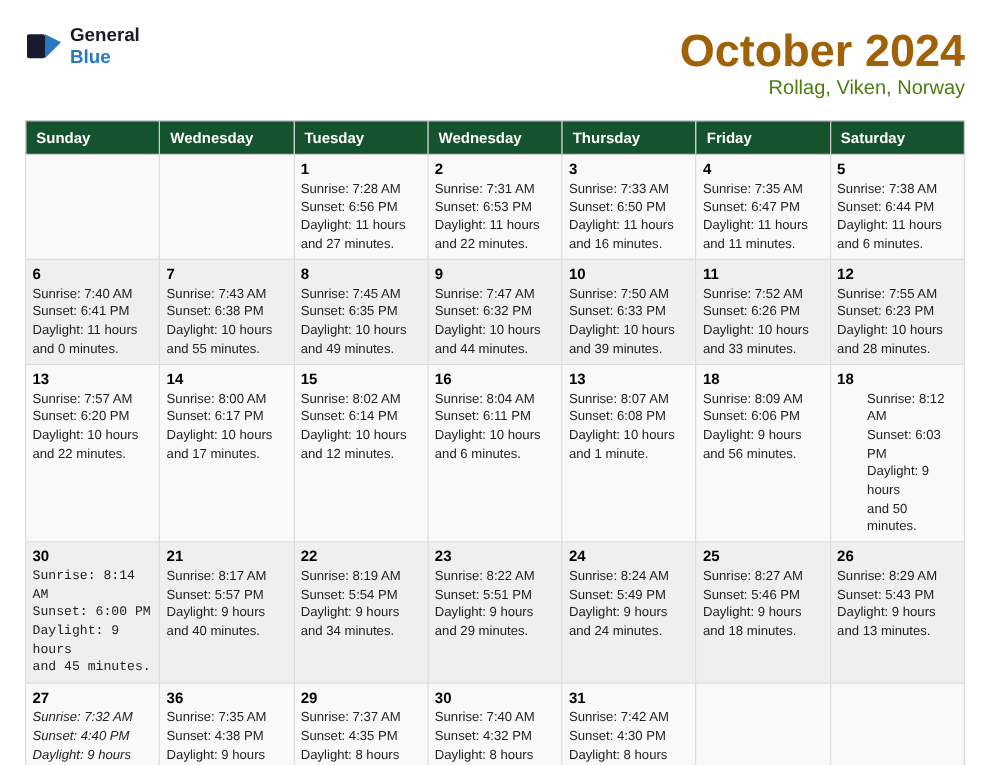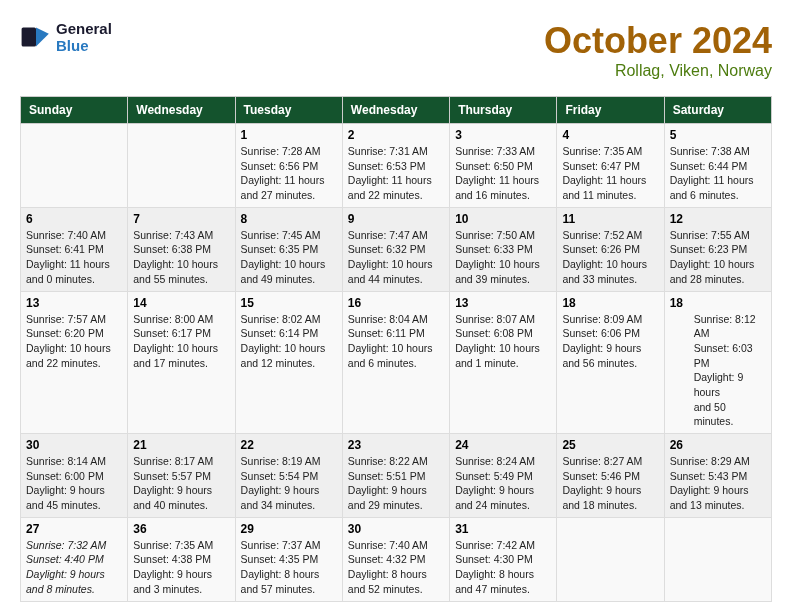--- a/index.html
+++ b/index.html
@@ -233,21 +233,21 @@
           <div class="day-num">18</div>
           <div class="day-info" style="white-space: pre-line; margin-left: 24px;">Sunrise: 8:12 AM
 Sunset: 6:03 PM
 Daylight: 9 hours
 and 50 minutes.</div>
         </td>
       </tr>
       <tr>
         <td>
           <div class="day-num">30</div>
-          <div class="day-info" style="white-space: pre-line;">Sunrise: 8:14 AM
+          <div class="day-info" style="white-space: pre-line; font-family: Liberation Mono, monospace;">Sunrise: 8:14 AM
 Sunset: 6:00 PM
 Daylight: 9 hours
 and 45 minutes.</div>
         </td>
         <td>
           <div class="day-num">21</div>
           <div class="day-info" style="white-space: pre-line;">Sunrise: 8:17 AM
 Sunset: 5:57 PM
 Daylight: 9 hours
 and 40 minutes.</div>

